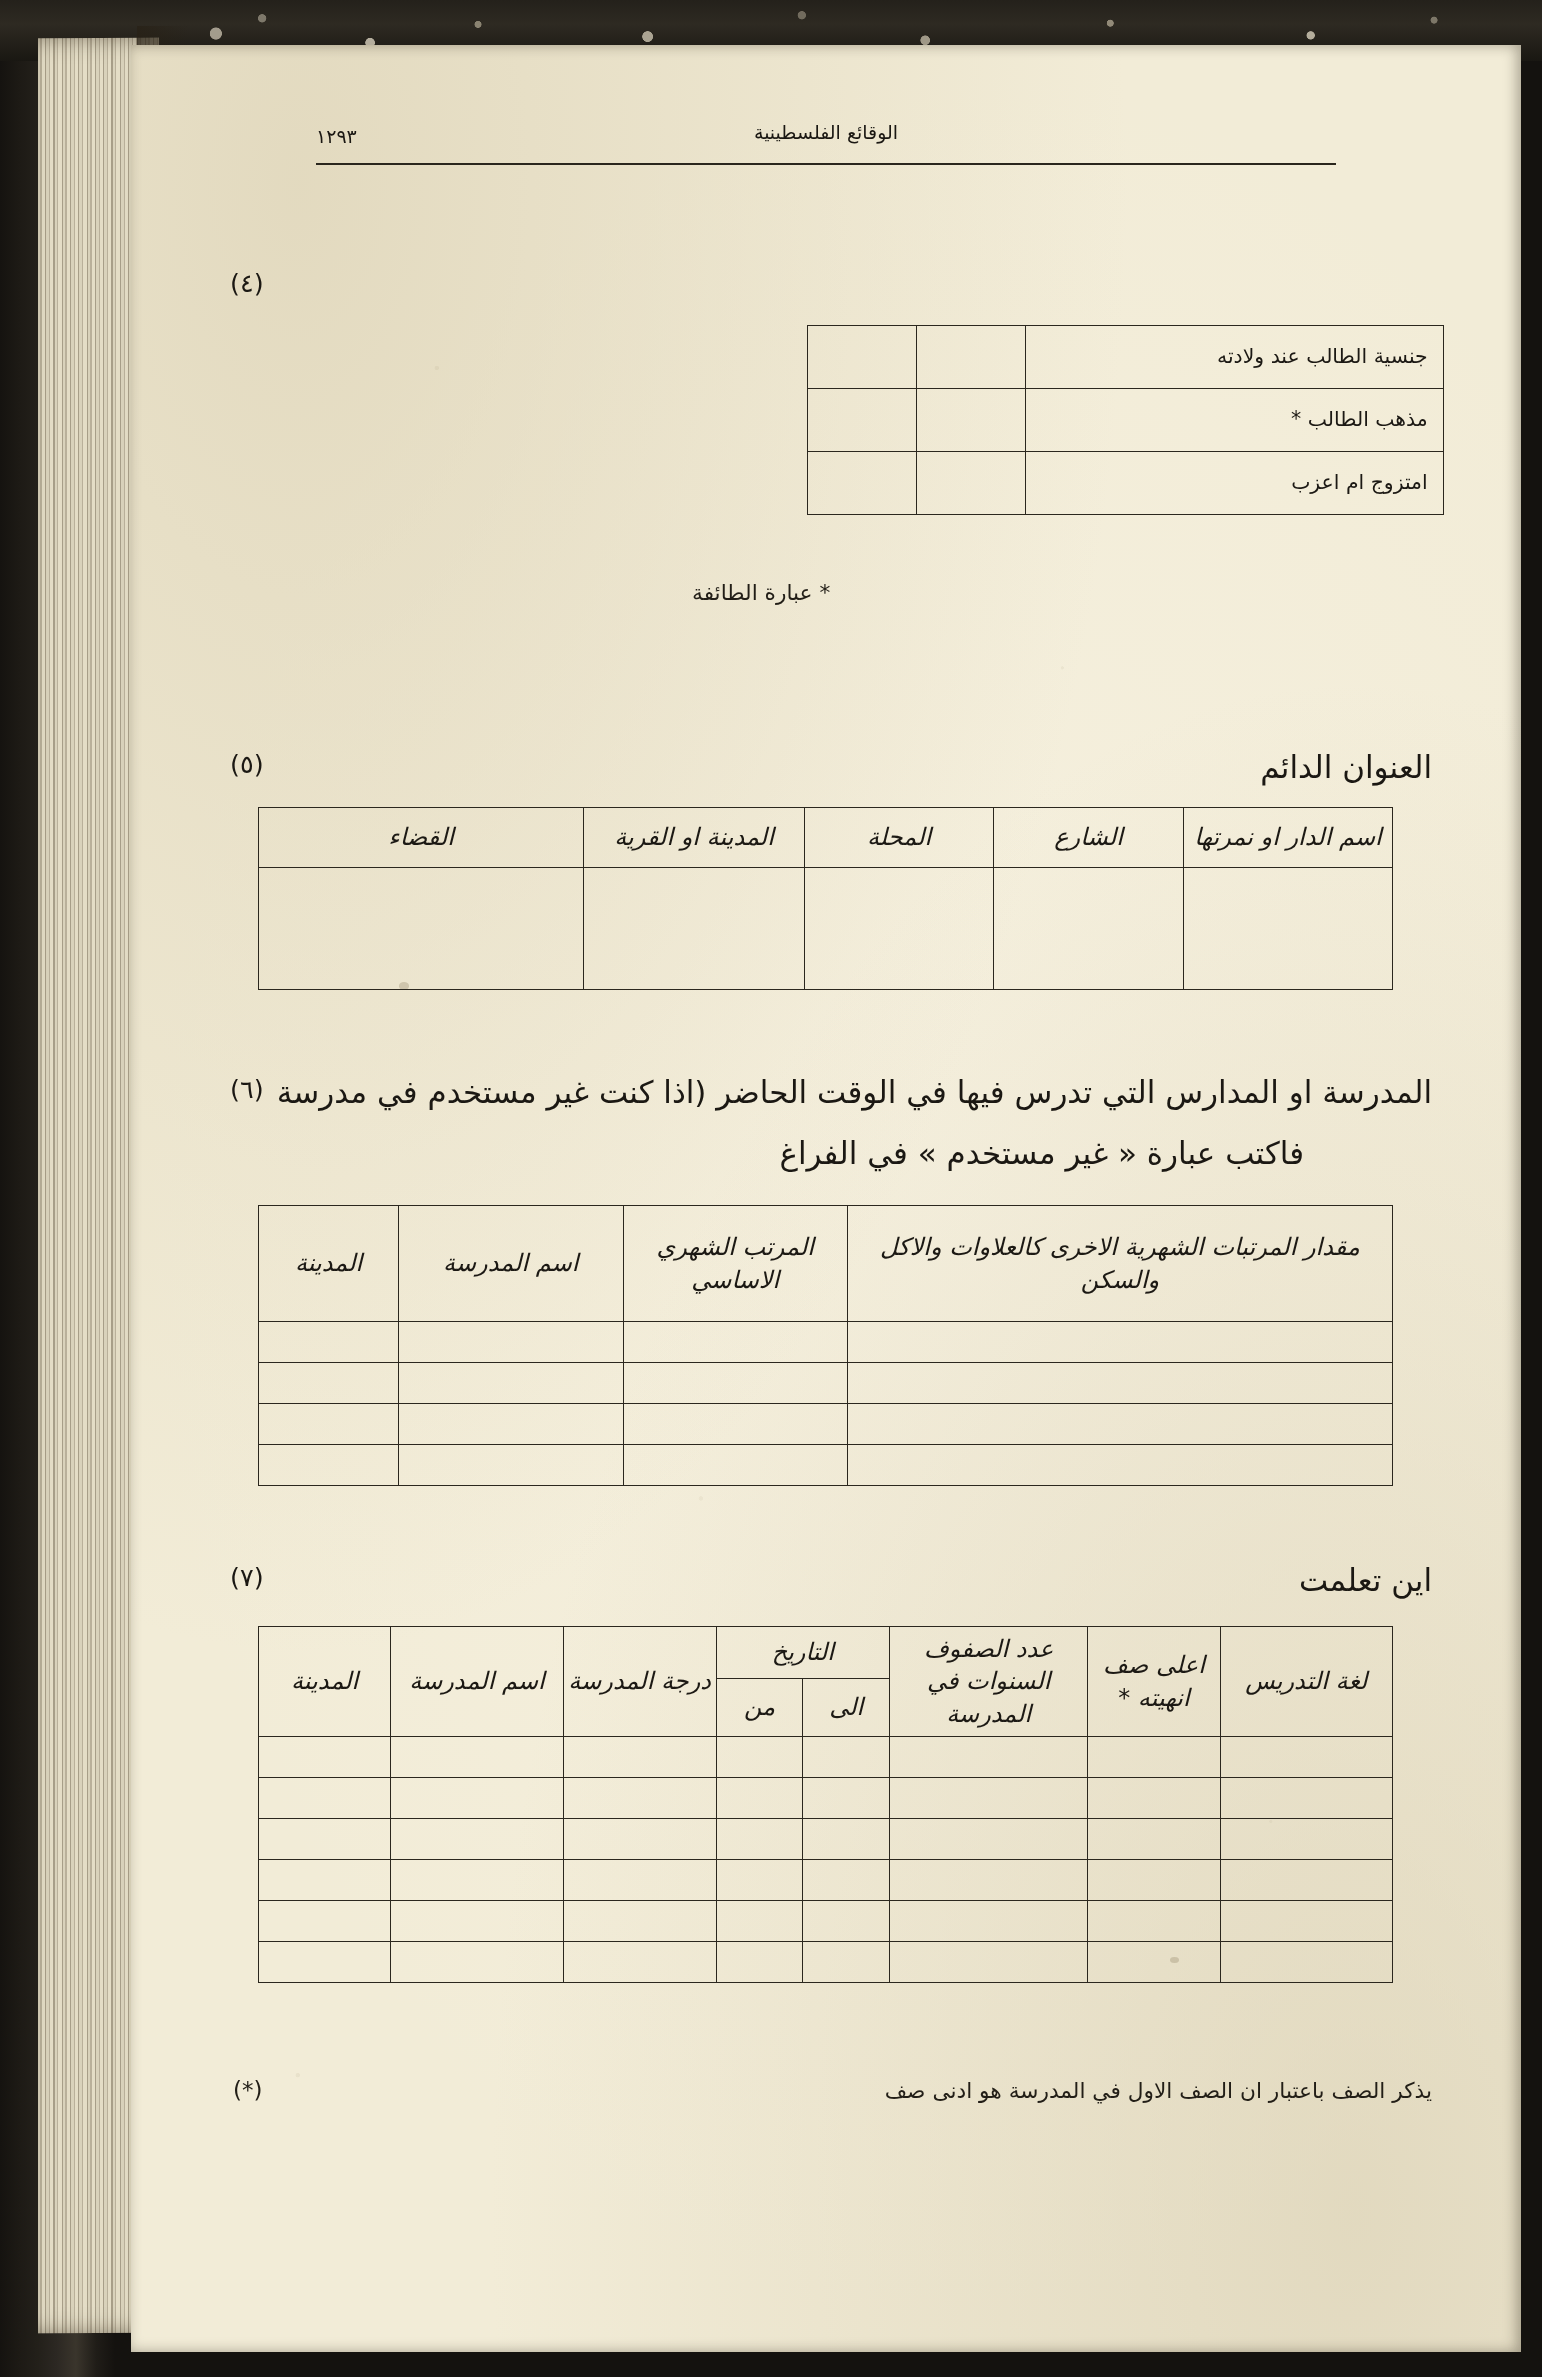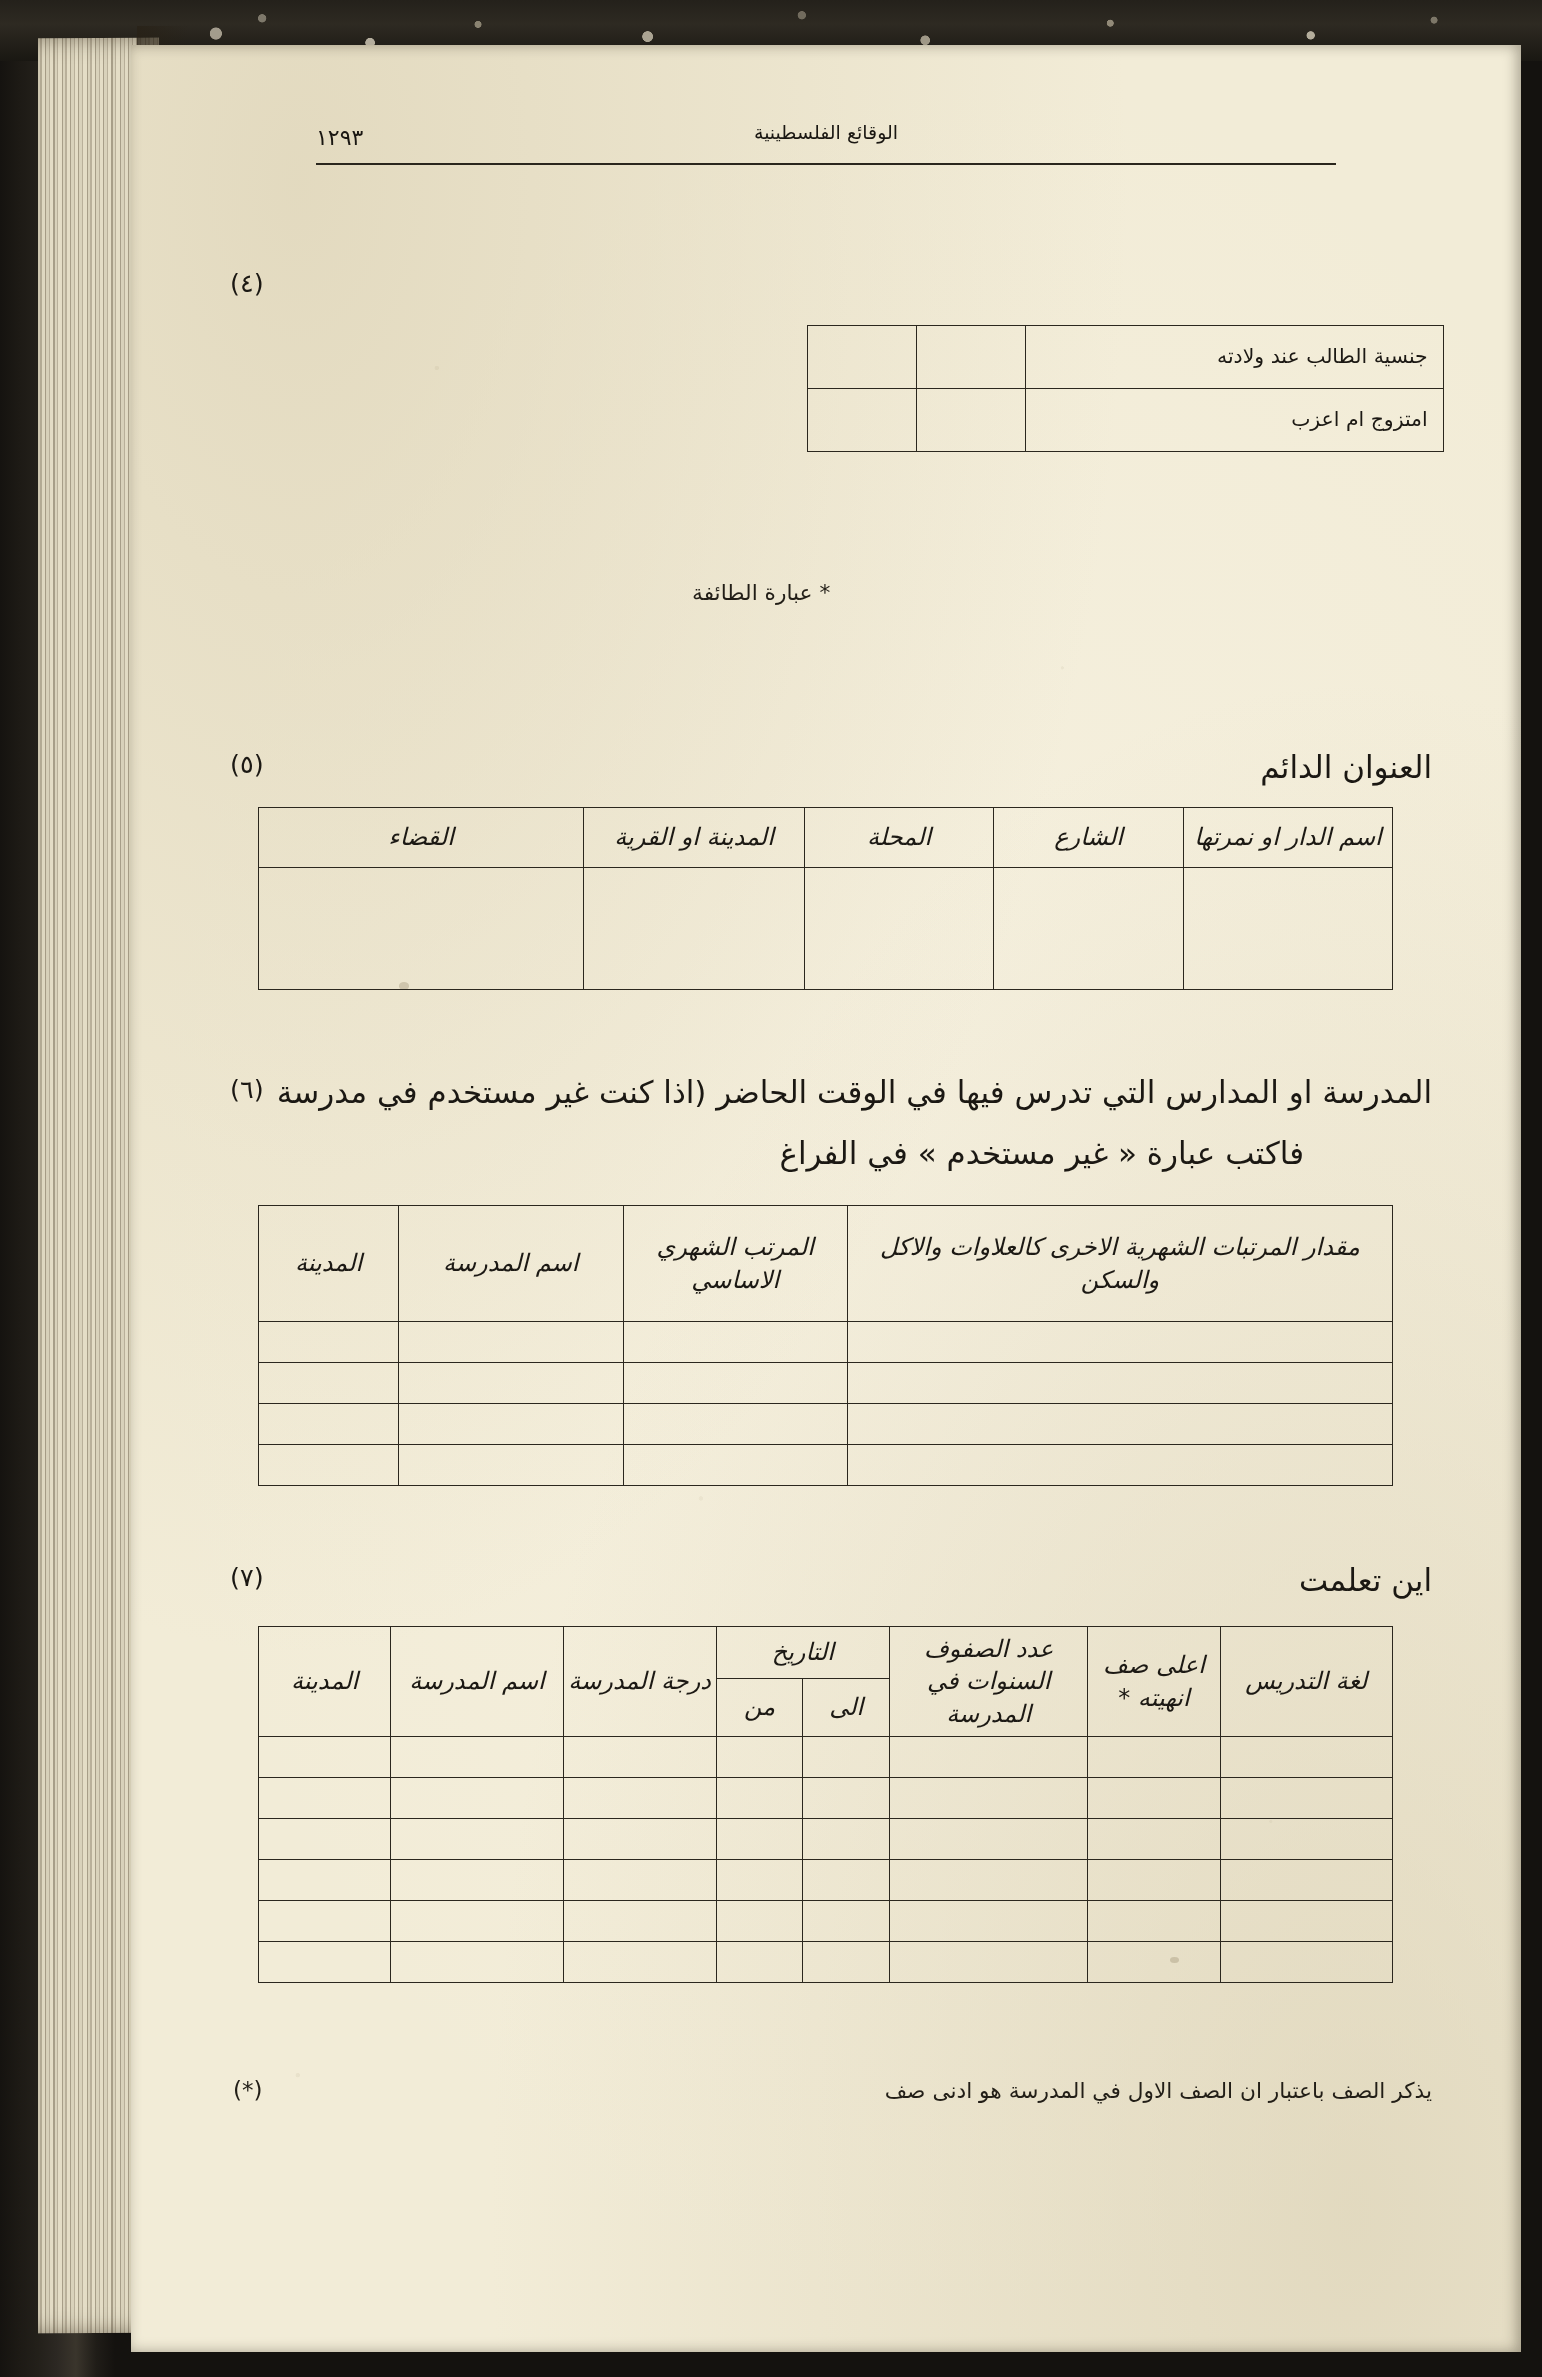--- a/index.html
+++ b/index.html
@@ -100,21 +100,21 @@
     position: absolute;
     left: 0; right: 0; top: 0;
     text-align: center;
     font-size: 19px;
     letter-spacing: 0.6px;
     color: #1a1712;
   }
   .page-number {
     position: absolute;
     left: 185px; top: 3.8px;
-    font-size: 22px;
+    font-size: 19px;
     color: #1a1712;
   }
   .header-rule {
     position: absolute;
     left: 185px; top: 118px;
     width: 1020px; height: 1.9px;
     background: #2a261d;
   }
 
   
@@ -224,20 +224,25 @@
     <div class="note" style="left:561px; top:535px;">* عبارة الطائفة</div>
 
     <table class="form" id="table-q4">
       <tbody>
         <tr>
           <td class="label">جنسية الطالب عند ولادته</td>
           <td class="blank-a"></td>
           <td class="blank-b"></td>
         </tr>
         <tr>
+          <td class="label">مذهب الطالب *</td>
+          <td class="blank-a"></td>
+          <td class="blank-b"></td>
+        </tr>
+        <tr>
           <td class="label">امتزوج ام اعزب</td>
           <td class="blank-a"></td>
           <td class="blank-b"></td>
         </tr>
       </tbody>
     </table>
 
     <div class="num" id="num-q5">(٥)</div>
     <div class="sec-label" id="label-q5">العنوان الدائم</div>
 

